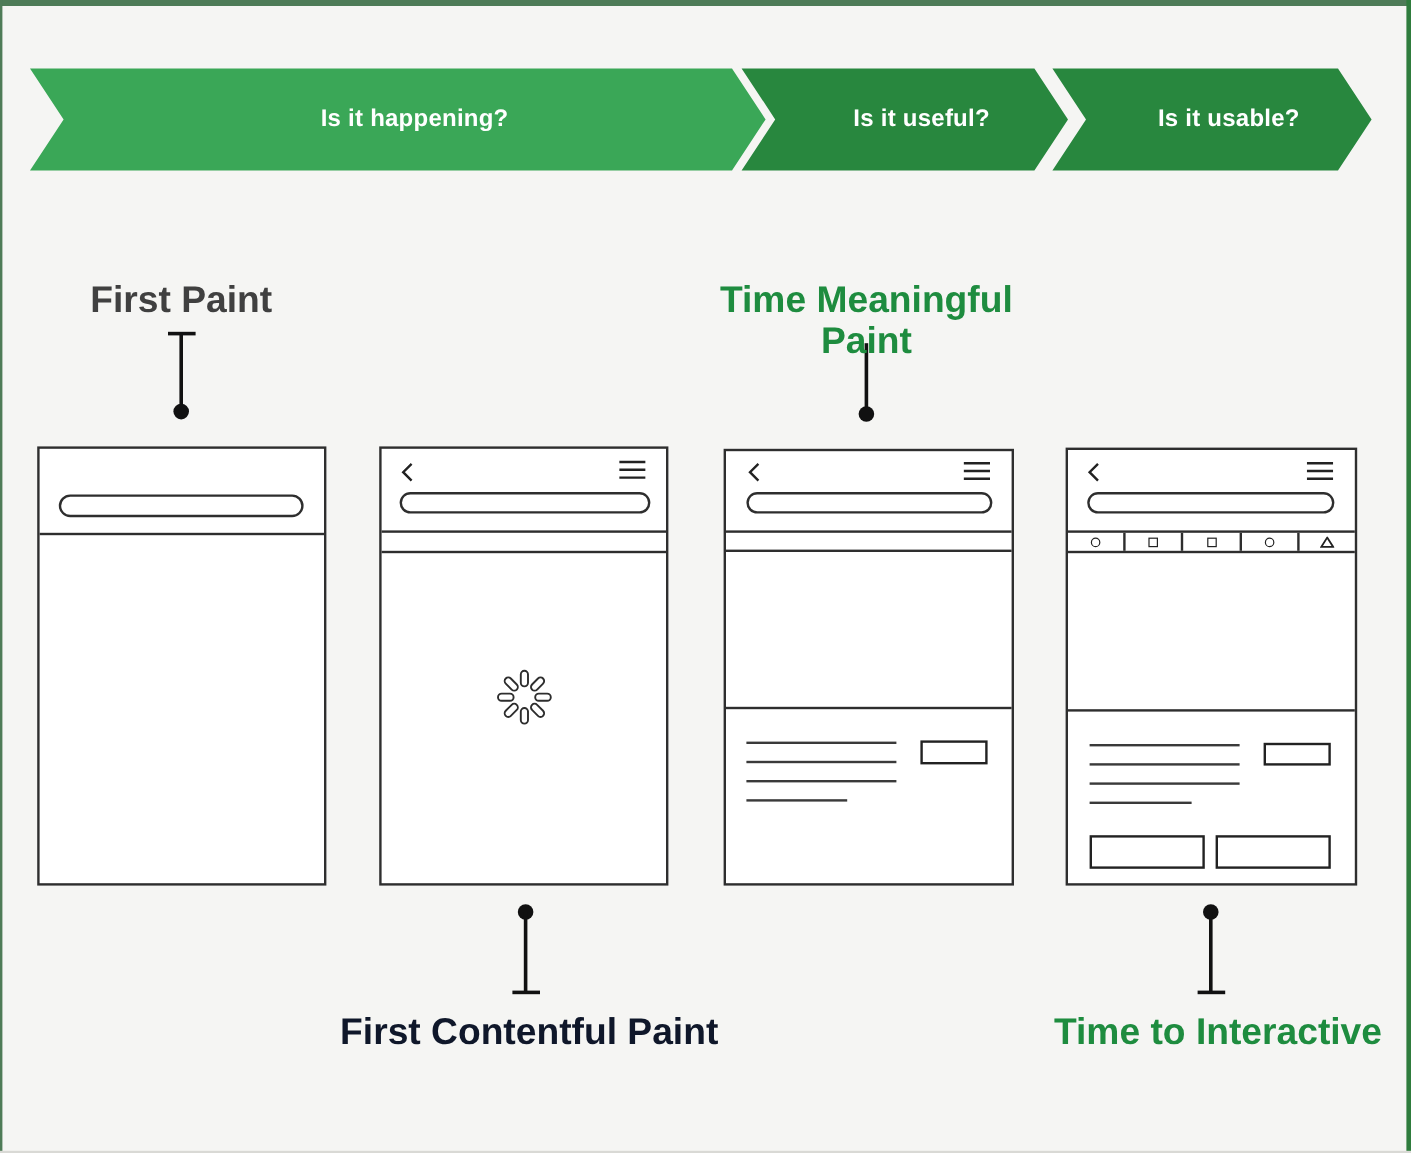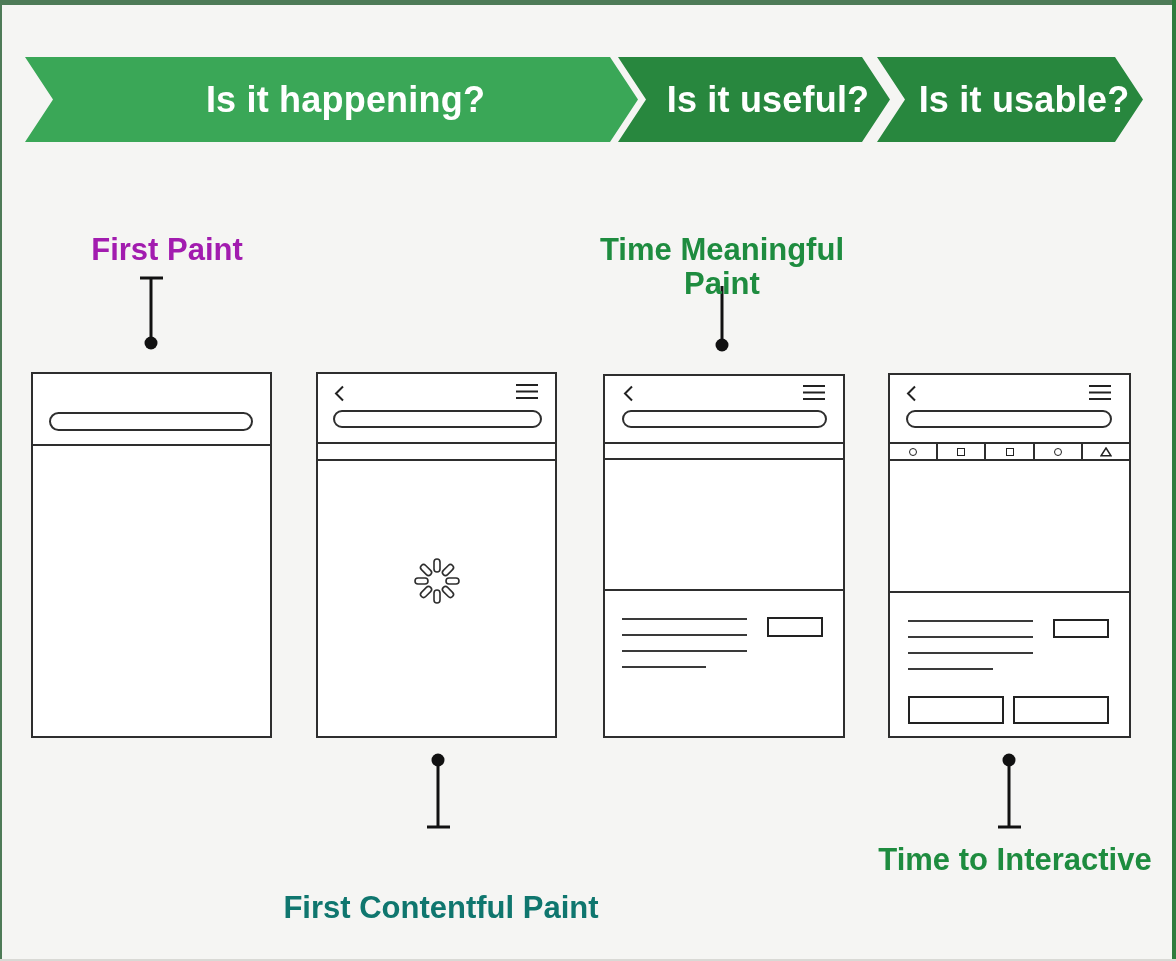--- a/index.html
+++ b/index.html
@@ -8,21 +8,21 @@
   
   .frame{position:absolute;}
   .frame.top{left:0;top:0;width:1176px;height:5px;background:#4e7b57;}
   .frame.right{right:0;top:0;width:4px;height:961px;background:#2f7c3d;}
   .frame.left{left:0;top:0;width:2px;height:961px;background:#4e7b57;}
   .frame.bottom{left:0;bottom:0;width:1176px;height:2px;background:#d9d9d5;}
 
   svg.layer{position:absolute;left:0;top:0;pointer-events:none;}
 
   .chev-label{position:absolute;top:57px;height:85px;display:flex;align-items:center;justify-content:center;
-    color:#ffffff;font-size:36px;font-weight:600;letter-spacing:.2px;}
+    color:#ffffff;font-size:20px;font-weight:600;letter-spacing:.2px;}
 
   .metric-label{position:absolute;text-align:center;font-size:31px;font-weight:700;line-height:34px;}
 
   .phone{position:absolute;background:#ffffff;border:2px solid #2e2e2e;box-sizing:border-box;
     display:flex;flex-direction:column;}
   .ph-header{position:relative;border-bottom:2px solid #2e2e2e;flex:none;}
   .strip{border-bottom:2px solid #2e2e2e;flex:none;}
   .hero{border-bottom:2px solid #2e2e2e;flex:none;}
   .ph-body{position:relative;flex:1;}
   .pill{position:absolute;border:2px solid #2e2e2e;border-radius:11px;box-sizing:border-box;}
@@ -66,23 +66,23 @@
       <line x1="438" y1="760" x2="438" y2="827"></line>
       <line x1="427" y1="827" x2="450" y2="827"></line>
     </g>
     <g stroke="#111" stroke-width="3">
       <circle cx="1009" cy="760" r="6.5" fill="#111" stroke="none"></circle>
       <line x1="1009" y1="760" x2="1009" y2="827"></line>
       <line x1="998" y1="827" x2="1021" y2="827"></line>
     </g>
   </svg>
 
-  <div class="metric-label" style="left: 52px; width: 230px; top: 233px; color: #a21caf;">First Paint</div>
+  <div class="metric-label" style="left: 36px; width: 230px; top: 233px; color: #404040;">First Paint</div>
   <div class="metric-label" style="left: 562px; width: 320px; top: 233px; color: rgb(30, 140, 63);">Time Meaningful Paint</div>
-  <div class="metric-label" style="left: 281px; width: 320px; top: 843px; color: #0f766e; margin-top: 48px;">First Contentful Paint</div>
+  <div class="metric-label" style="left: 281px; width: 320px; top: 843px; color: #0f172a;">First Contentful Paint</div>
   <div class="metric-label" style="left: 850px; width: 330px; top: 843px; color: rgb(30, 140, 63);">Time to Interactive</div>
 
   <div class="phone" style="left:31px;top:372px;width:241px;height:366px;">
     <div class="ph-header" style="height:70px;">
       <div class="pill" style="left:16px;top:38px;width:204px;height:19px;"></div>
     </div>
     <div class="ph-body"></div>
   </div>
 
   <div class="phone" style="left:316px;top:372px;width:241px;height:366px;">

